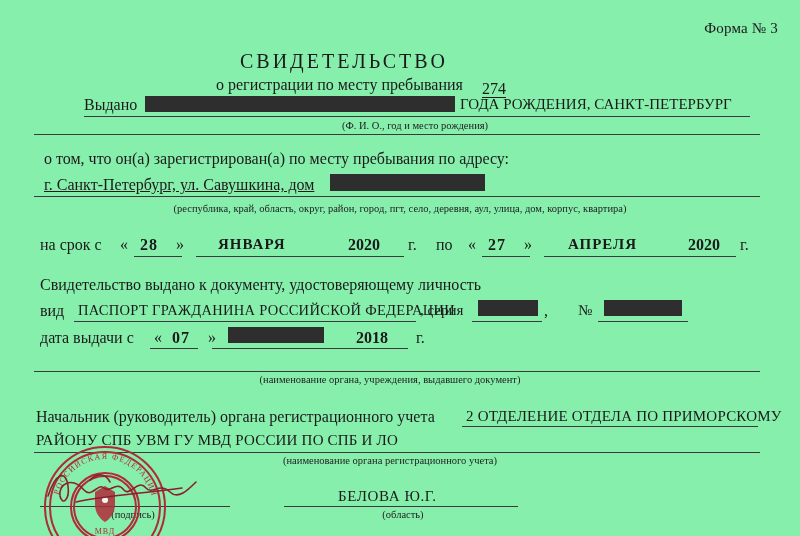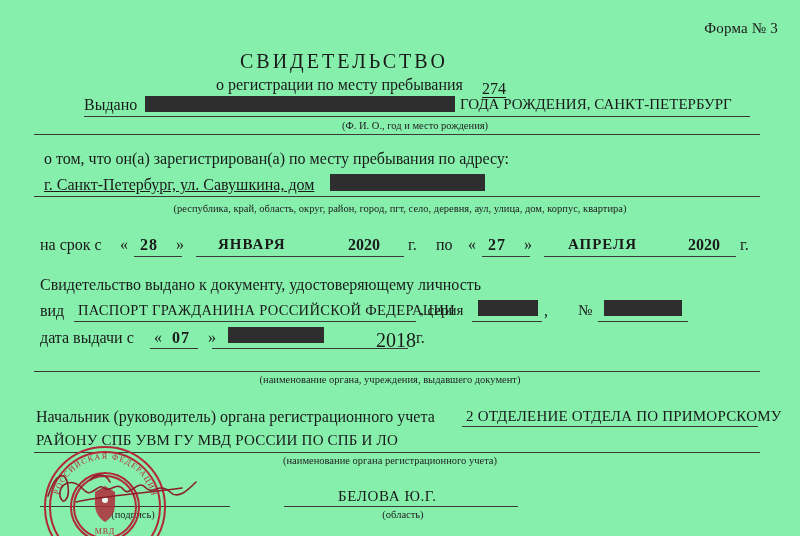--- a/index.html
+++ b/index.html
@@ -102,21 +102,21 @@
   .nomer-redact { top: 300px; left: 604px; width: 78px; height: 16px; }
   .u-vid { top: 321px; left: 74px; width: 342px; }
   .u-ser { top: 321px; left: 472px; width: 70px; }
   .u-nom { top: 321px; left: 598px; width: 90px; }
 
   .data-label { top: 329px; left: 40px; font-size: 16px; }
   .dq1 { top: 329px; left: 154px; font-size: 16px; }
   .dd { top: 329px; left: 172px; font-size: 16px; font-weight: bold; letter-spacing: 1px; }
   .dq2 { top: 329px; left: 208px; font-size: 16px; }
   .dmonth-redact { top: 327px; left: 228px; width: 96px; height: 16px; }
-  .dyear { top: 329px; left: 376px; font-size: 20px; font-weight: normal; }
+  .dyear { top: 329px; left: 356px; font-size: 16px; font-weight: bold; }
   .dg { top: 329px; left: 416px; font-size: 16px; }
   .u-data1 { top: 348px; left: 150px; width: 48px; }
   .u-data2 { top: 348px; left: 212px; width: 140px; }
   .u-data3 { top: 348px; left: 352px; width: 56px; }
 
   .organ { top: 352px; left: 40px; font-size: 15px; letter-spacing: 0.4px; }
   .line4 { top: 371px; left: 34px; width: 726px; }
   .cap3 { top: 374px; left: 180px; width: 420px; }
 
   .nach-label { top: 408px; left: 36px; font-size: 16px; }

